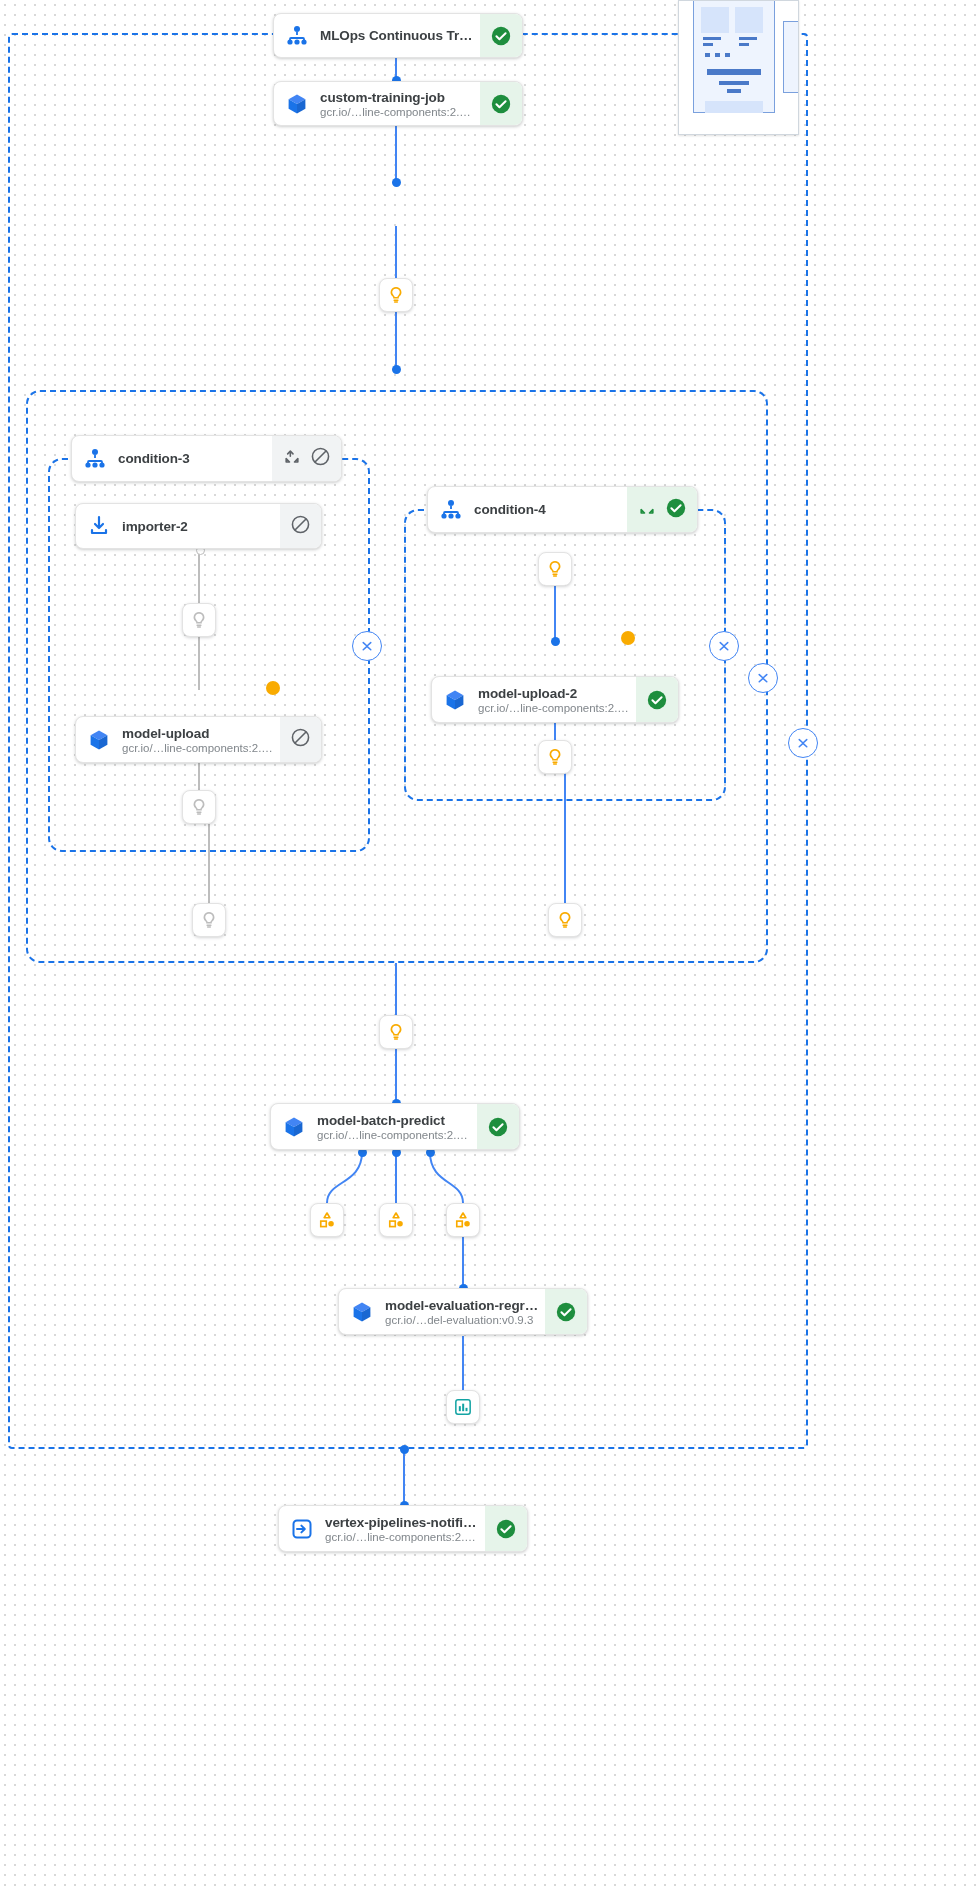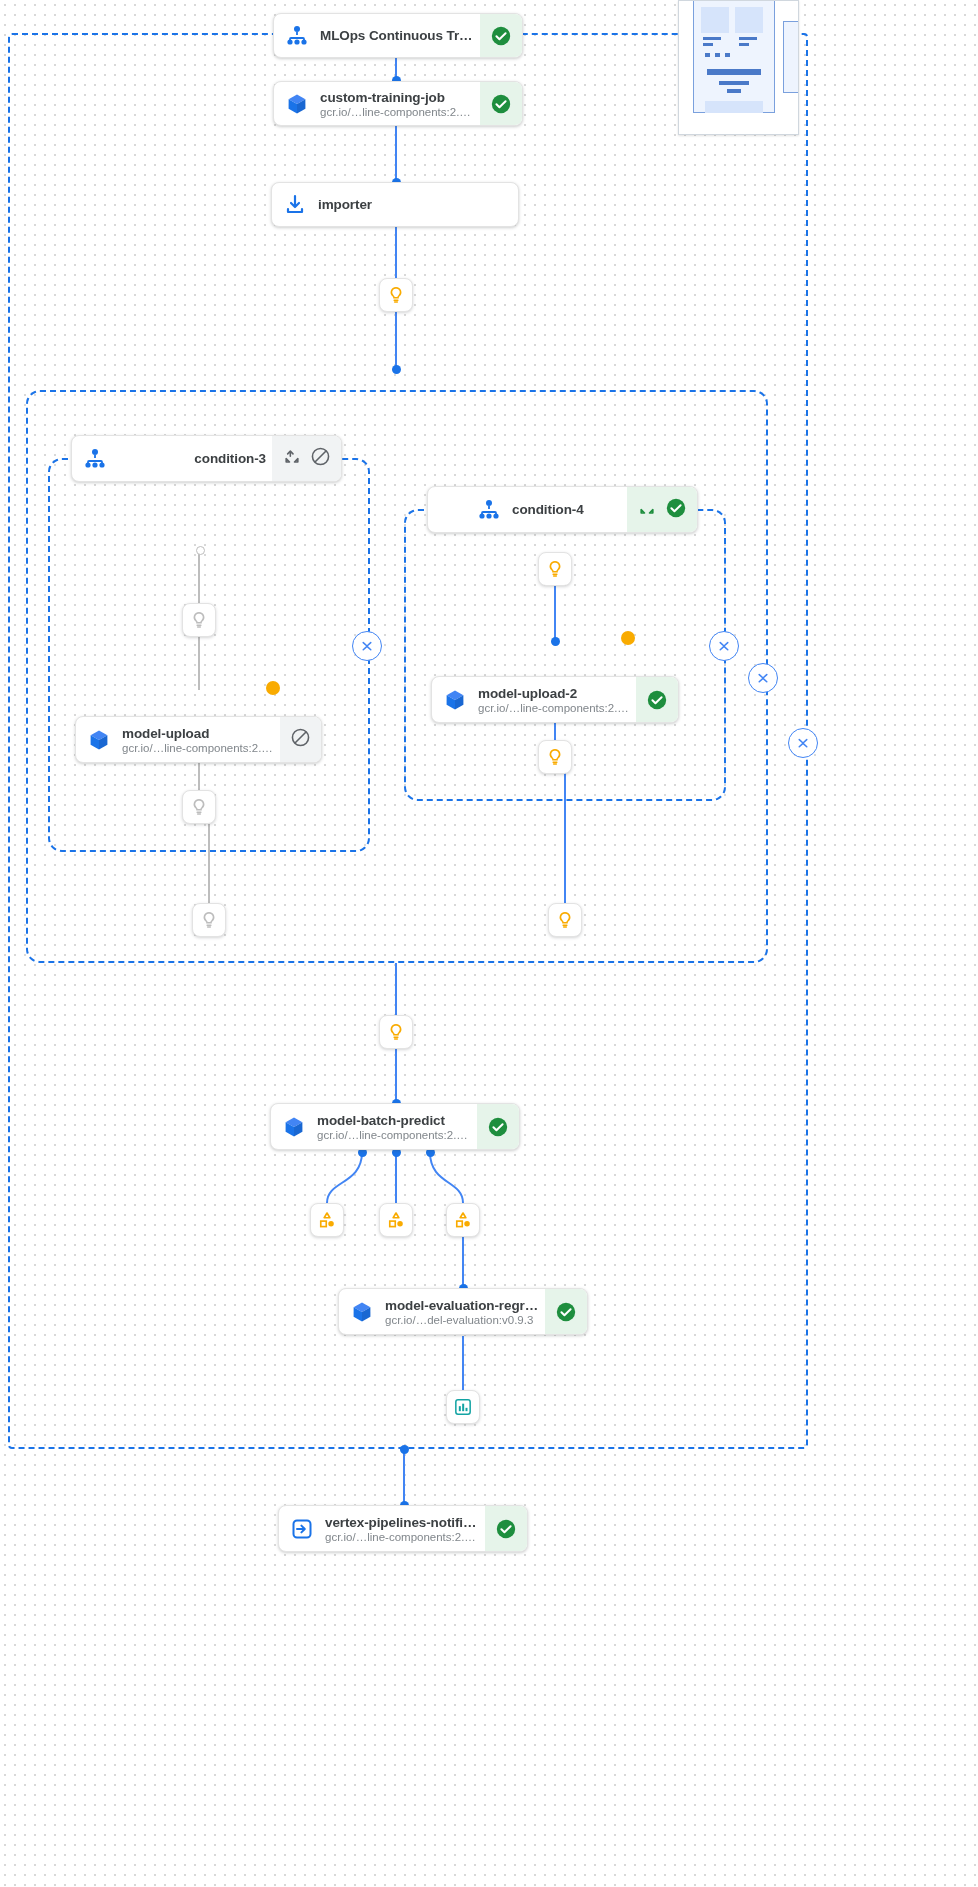--- a/index.html
+++ b/index.html
@@ -164,35 +164,23 @@
       <div class="sub">gcr.io/…line-components:2.6.0</div>
     </div>
     <div class="statusbar ok">
       <svg width="22" height="22" viewBox="0 0 24 24">
         <circle cx="12" cy="12" r="10" fill="#1e8e3e"></circle>
         <path d="M7 12.3 l3.3 3.3 L17 9" stroke="#fff" stroke-width="2.2" fill="none" stroke-linecap="round" stroke-linejoin="round"></path>
       </svg>
     </div>
   </div>
 
-  <div class="node" style="left:271px;top:182px;width:248px;height:45px;">
-    <div class="ico">
-      <svg width="24" height="24" viewBox="0 0 24 24">
-        <path d="M12 3 v9 M8 10 l4 4 4-4" stroke="#1a73e8" stroke-width="2.2" fill="none" stroke-linecap="round" stroke-linejoin="round"></path>
-        <path d="M5 16 v3 h14 v-3" stroke="#1a73e8" stroke-width="2.2" fill="none" stroke-linecap="round" stroke-linejoin="round"></path>
-      </svg>
-    </div>
-    <div class="body">
-      <div class="title single">importer</div>
-    </div>
-    <div class="statusbar" style="width:46px;"></div>
-  </div>
-
-
-  <div class="node" style="left:71px;top:435px;width:271px;height:47px;text-align:right;">
+
+
+  <div class="node" style="left:71px;top:435px;width:271px;height:47px;">
     <div class="ico">
       <svg width="24" height="24" viewBox="0 0 24 24">
         <circle cx="12" cy="5" r="3" fill="#1a73e8"></circle>
         <path d="M12 8 v3 M5 17 v-2 a1 1 0 0 1 1-1 h12 a1 1 0 0 1 1 1 v2" stroke="#1a73e8" stroke-width="1.8" fill="none"></path>
         <circle cx="5" cy="18" r="2.6" fill="#1a73e8"></circle>
         <circle cx="12" cy="18" r="2.6" fill="#1a73e8"></circle>
         <circle cx="19" cy="18" r="2.6" fill="#1a73e8"></circle>
       </svg>
     </div>
     <div class="body">
@@ -208,20 +196,39 @@
       </span>
       <span>
         <svg width="21" height="21" viewBox="0 0 24 24">
           <circle cx="12" cy="12" r="9.2" fill="none" stroke="#5f6368" stroke-width="1.8"></circle>
           <line x1="5.7" y1="18.3" x2="18.3" y2="5.7" stroke="#5f6368" stroke-width="1.8"></line>
         </svg>
       </span>
     </div>
   </div>
 
+  <div class="node" style="left:75px;top:503px;width:247px;height:46px;">
+    <div class="ico">
+      <svg width="24" height="24" viewBox="0 0 24 24">
+        <path d="M12 3 v9 M8 10 l4 4 4-4" stroke="#1a73e8" stroke-width="2.2" fill="none" stroke-linecap="round" stroke-linejoin="round"></path>
+        <path d="M5 16 v3 h14 v-3" stroke="#1a73e8" stroke-width="2.2" fill="none" stroke-linecap="round" stroke-linejoin="round"></path>
+      </svg>
+    </div>
+    <div class="body">
+      <div class="title single">importer-2</div>
+    </div>
+    <div class="statusbar skip">
+      <span>
+        <svg width="21" height="21" viewBox="0 0 24 24">
+          <circle cx="12" cy="12" r="9.2" fill="none" stroke="#5f6368" stroke-width="1.8"></circle>
+          <line x1="5.7" y1="18.3" x2="18.3" y2="5.7" stroke="#5f6368" stroke-width="1.8"></line>
+        </svg>
+      </span>
+    </div>
+  </div>
 
   <div class="node" style="left:75px;top:716px;width:247px;height:47px;">
     <div class="ico">
       <svg width="24" height="24" viewBox="0 0 24 24">
         <path d="M12 2.6 L20.4 7.3 L12 12 L3.6 7.3 Z" fill="#4285f4"></path>
         <path d="M3.6 7.3 L12 12 L12 21.4 L3.6 16.7 Z" fill="#1a73e8"></path>
         <path d="M20.4 7.3 L12 12 L12 21.4 L20.4 16.7 Z" fill="#1967d2"></path>
       </svg>
     </div>
     <div class="body">
@@ -232,21 +239,21 @@
       <span>
         <svg width="21" height="21" viewBox="0 0 24 24">
           <circle cx="12" cy="12" r="9.2" fill="none" stroke="#5f6368" stroke-width="1.8"></circle>
           <line x1="5.7" y1="18.3" x2="18.3" y2="5.7" stroke="#5f6368" stroke-width="1.8"></line>
         </svg>
       </span>
     </div>
   </div>
   <div style="position:absolute;left:266px;top:681px;width:14px;height:14px;border-radius:50%;background:#f9ab00;"></div>
 
-  <div class="node" style="left:427px;top:486px;width:271px;height:47px;padding-left:38px;">
+  <div class="node" style="left:427px;top:486px;width:271px;height:47px;">
     <div class="ico">
       <svg width="24" height="24" viewBox="0 0 24 24">
         <circle cx="12" cy="5" r="3" fill="#1a73e8"></circle>
         <path d="M12 8 v3 M5 17 v-2 a1 1 0 0 1 1-1 h12 a1 1 0 0 1 1 1 v2" stroke="#1a73e8" stroke-width="1.8" fill="none"></path>
         <circle cx="5" cy="18" r="2.6" fill="#1a73e8"></circle>
         <circle cx="12" cy="18" r="2.6" fill="#1a73e8"></circle>
         <circle cx="19" cy="18" r="2.6" fill="#1a73e8"></circle>
       </svg>
     </div>
     <div class="body">

